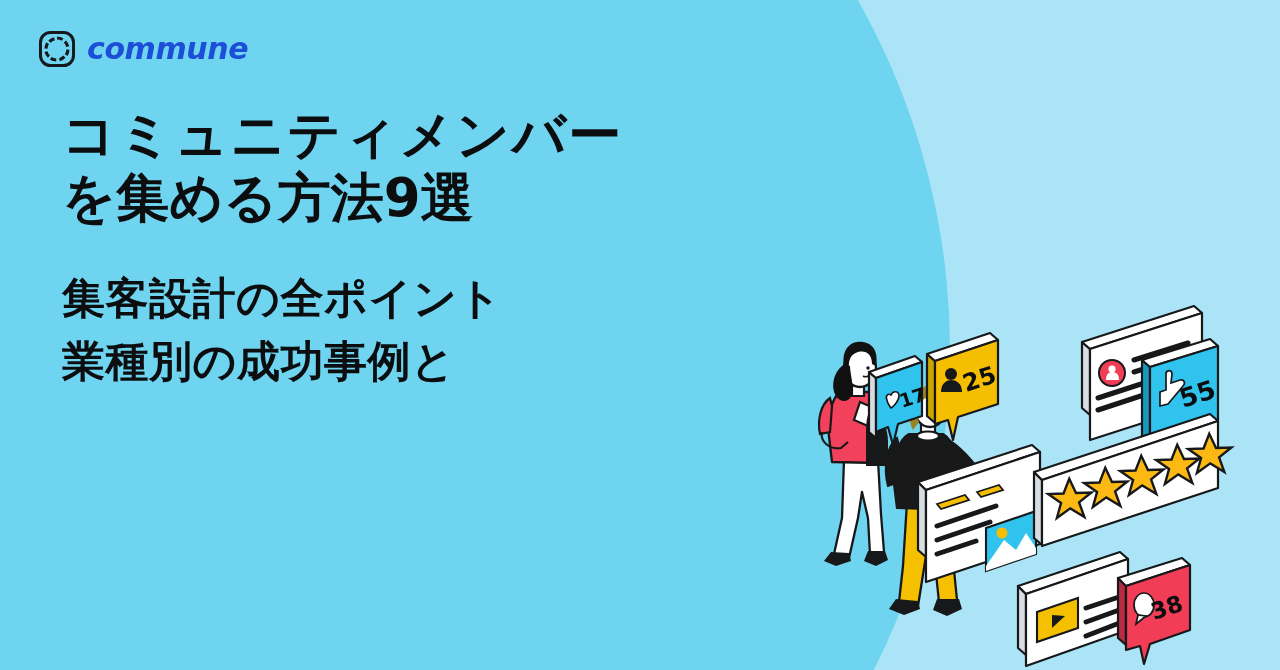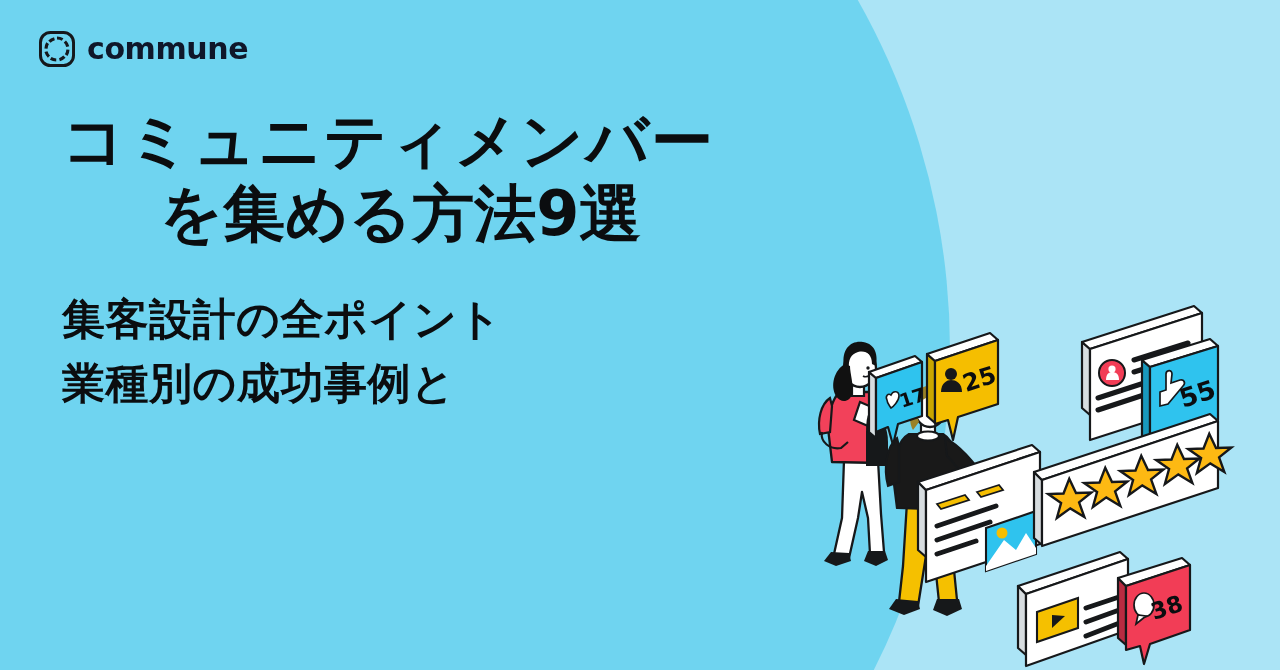--- a/index.html
+++ b/index.html
@@ -20,36 +20,35 @@
     width:1420px;height:1420px;
     border-radius:50%;
     background:#6FD4F0;
   }
 
   
   .logo{position:absolute;left:38px;top:30px;display:flex;align-items:center;gap:11px;z-index:6;}
   .logo-mark{width:38px;height:38px;position:relative;}
   .logo-word{
     font-family:"DejaVu Sans","Liberation Sans",sans-serif;
-    font-size:30px;font-weight:700;color:#0f172a;letter-spacing:-0.4px;line-height:1;
+    font-size:30px;font-weight:700;color:#1d4ed8;letter-spacing:-0.4px;line-height:1;font-style:italic;
   }
 
   
   .copy{position:absolute;left:62px;top:104px;z-index:6;}
   .headline{
     font-family:"DejaVu Sans","Liberation Sans",sans-serif;
     font-weight:700;
-    font-size:62px;
+    font-size:53px;
     line-height:1.18;
     color:#0b0d0f;
     letter-spacing:2px;
     white-space:nowrap;
-    text-align:center;
-  }
-  .headline .ln2{letter-spacing:0px;margin-left:24px;}
+  }
+  .headline .ln2{letter-spacing:0px;}
   .sub{
     margin-top:38px;
     font-family:"DejaVu Sans","Liberation Sans",sans-serif;
     font-weight:700;
     font-size:43px;
     line-height:1.47;
     color:#0b0d0f;
     letter-spacing:0.5px;
     white-space:nowrap;
   }

